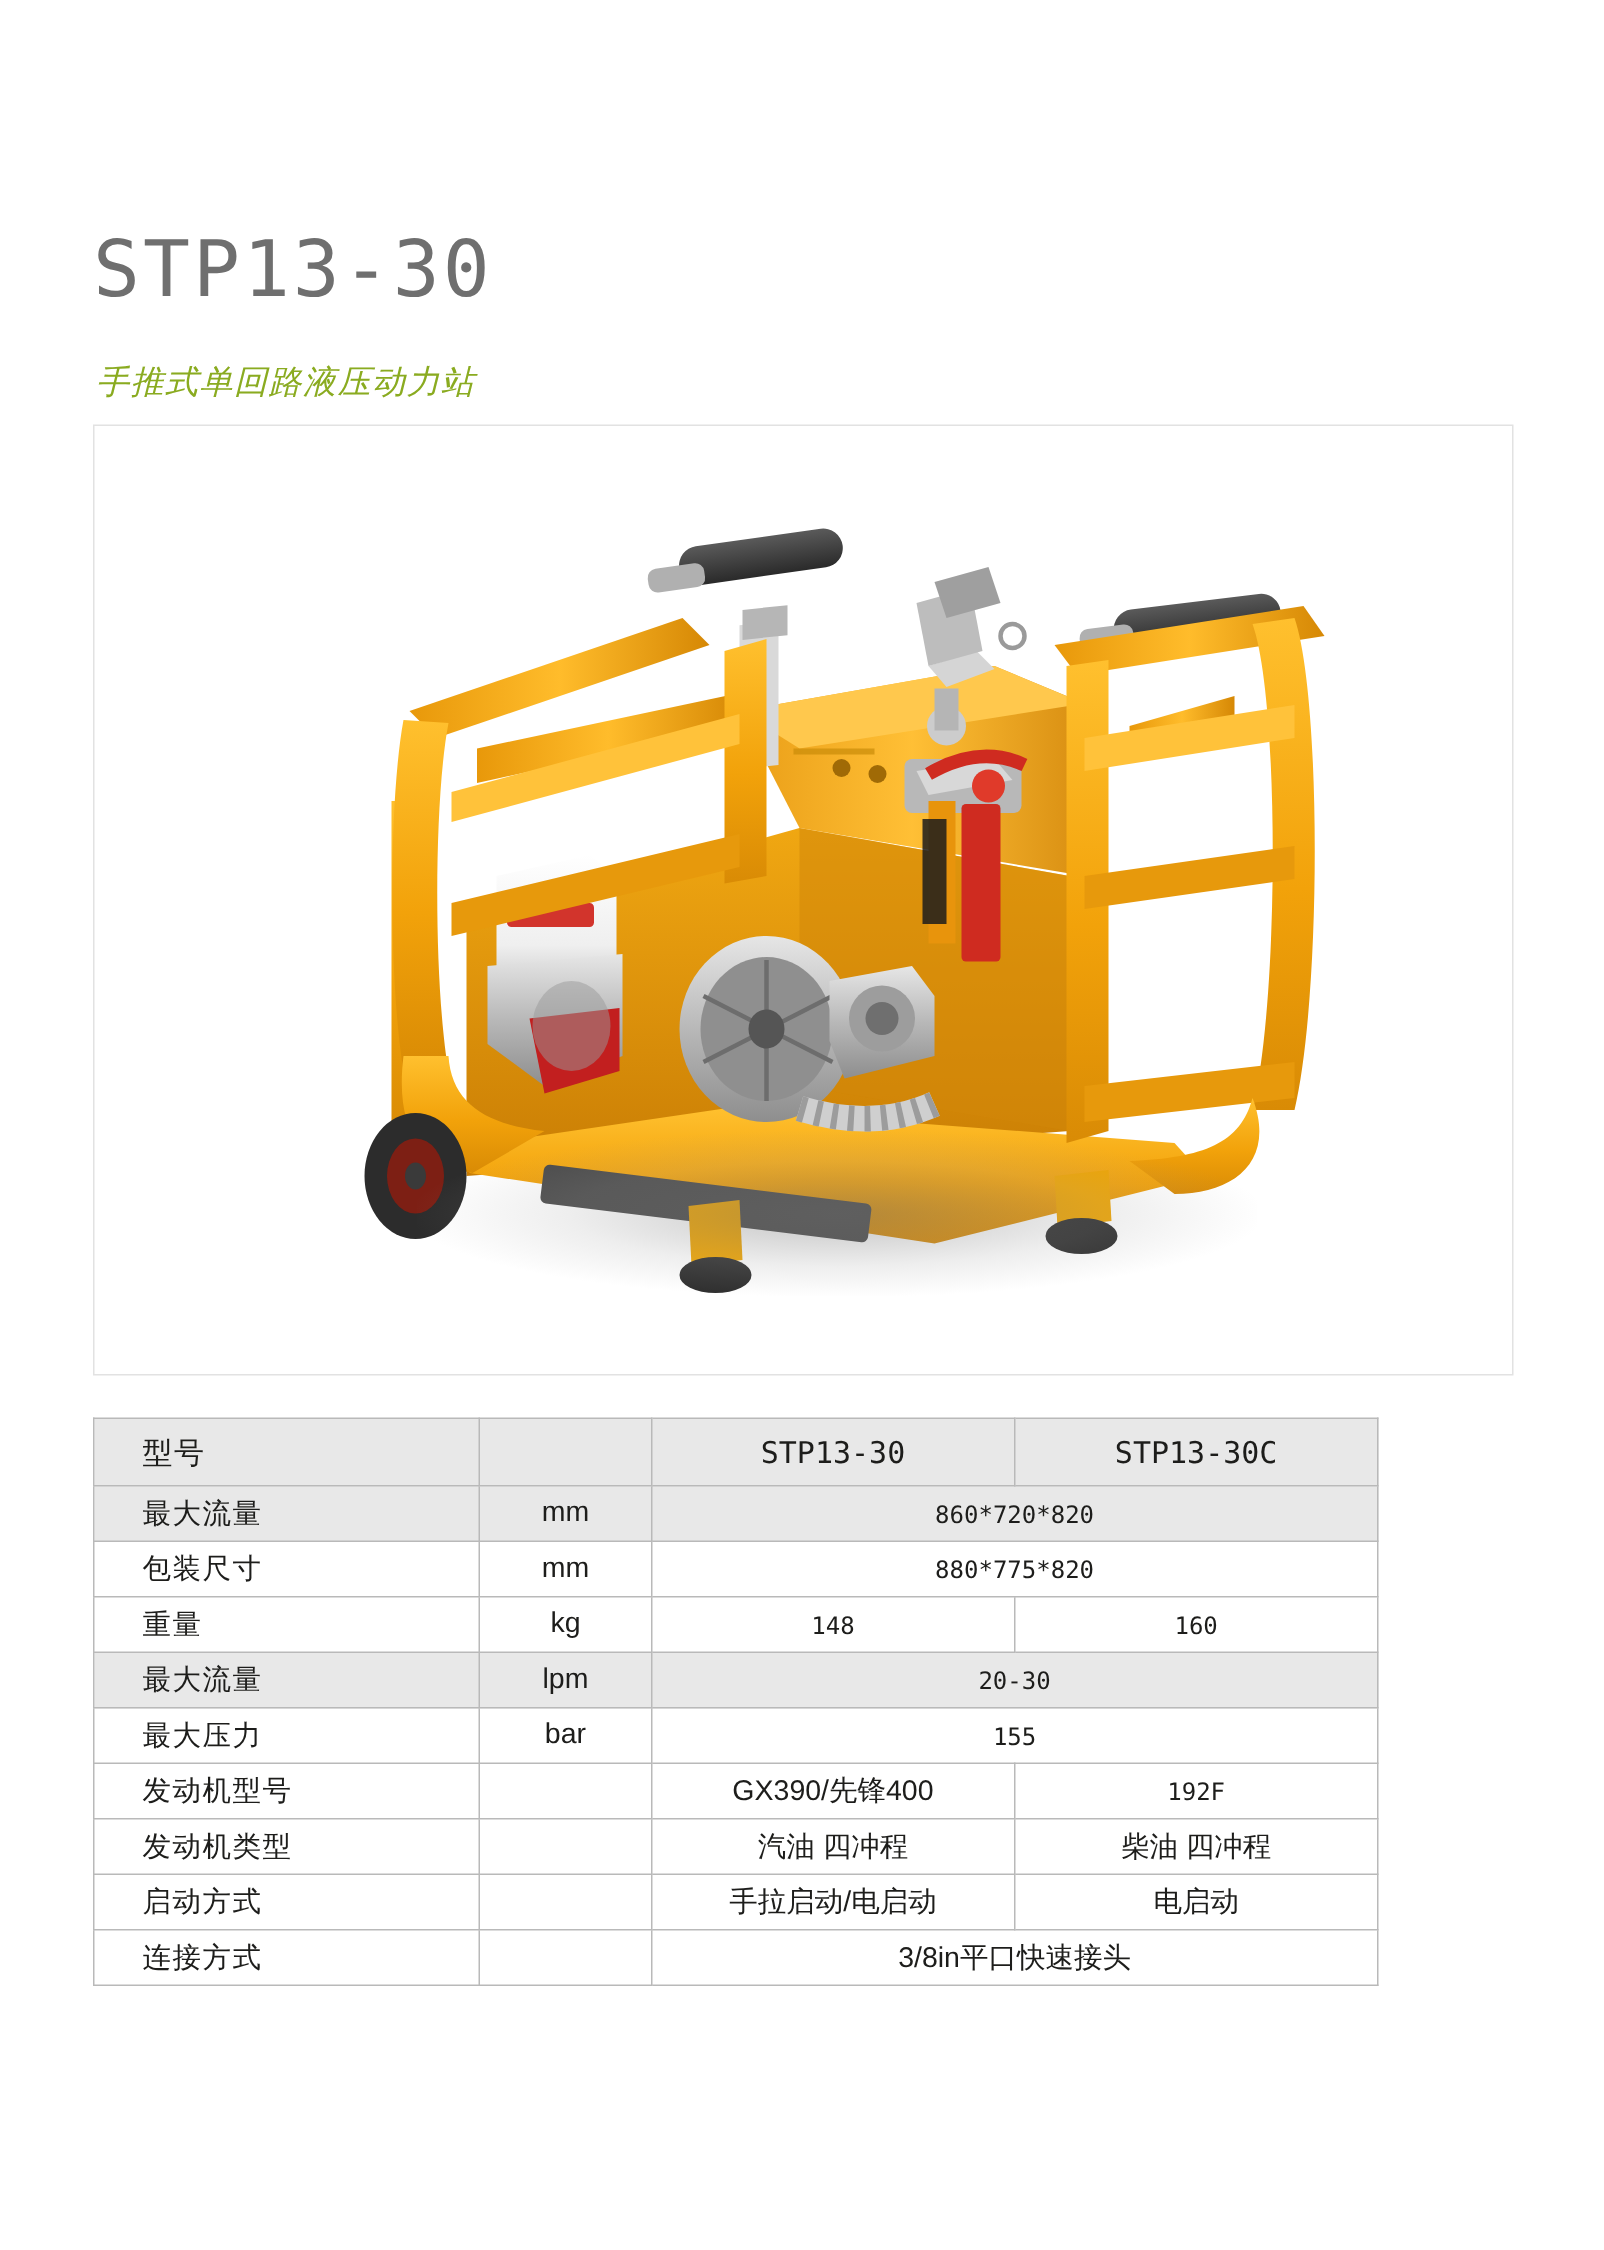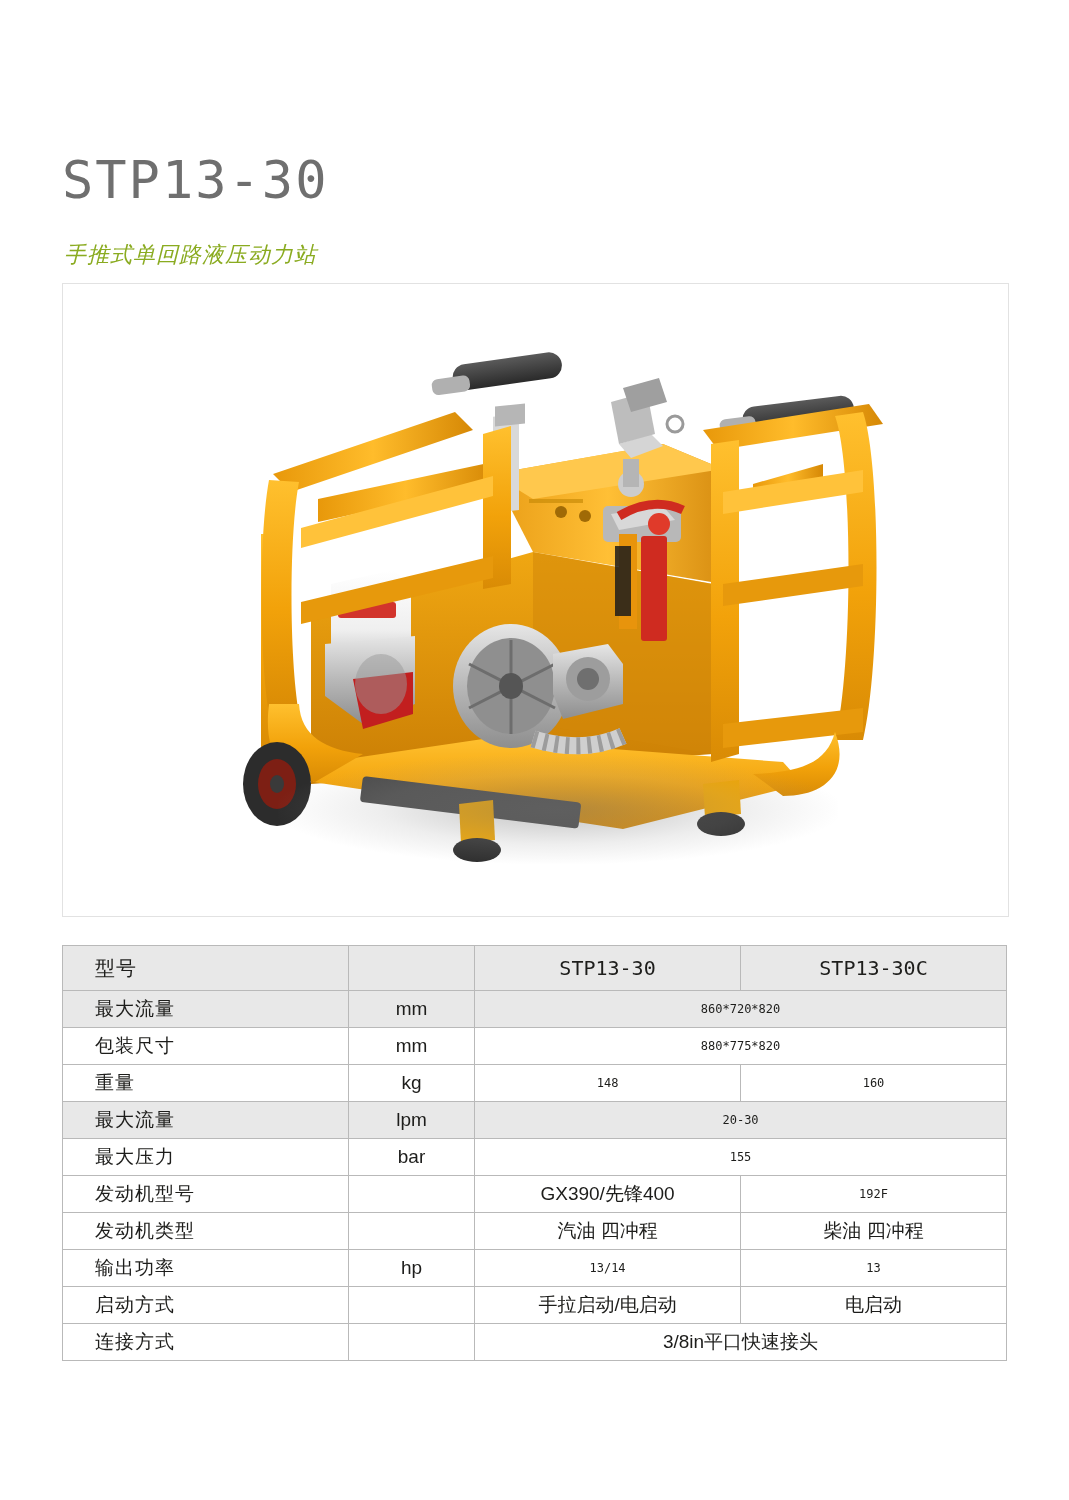--- a/index.html
+++ b/index.html
@@ -61,21 +61,21 @@
     top: 470px;
     width: 560px;
     height: 110px;
     background: radial-gradient(ellipse at center, rgba(120,120,120,.45) 0%, rgba(160,160,160,.18) 45%, rgba(255,255,255,0) 72%);
   }
   
   .spec-table {
     position: absolute;
     left: 62px;
     top: 945px;
-    width: 945px;
+    width: 857px;
     border-collapse: collapse;
     font-size: 19px;
   }
   .spec-table td {
     border: 1px solid #b9b9b9;
     height: 30px;
     padding: 3px 0;
     text-align: center;
     vertical-align: middle;
     color: #1d1d1b;
@@ -89,21 +89,21 @@
     padding-left: 32px !important;
     letter-spacing: 1px;
   }
   .c-unit {
     width: 130px;
     font-family: "Liberation Sans", sans-serif;
     margin-left: 32px;
   }
   .c-v1 { width: 275px; }
   .c-v2 { width: 275px; margin-left: 32px; }
-  .mono { font-family: "DejaVu Sans Mono", monospace; font-size: 12px; }
+  .mono { font-family: "DejaVu Sans Mono", monospace; font-size: 16px; }
   .hdr td { height: 38px; font-size: 20px; }
 </style>
 </head>
 <body>
 
 <div class="page">
 
   <div class="title">STP13-30</div>
   <div class="subtitle">手推式单回路液压动力站</div>
 
@@ -286,26 +286,20 @@
         <td class="c-v2 mono">192F</td>
       </tr>
 
       <tr>
         <td class="c-label">发动机类型</td>
         <td class="c-unit"></td>
         <td class="c-v1">汽油 四冲程</td>
         <td class="c-v2">柴油 四冲程</td>
       </tr>
 
-      <tr>
-        <td class="c-label">输出功率</td>
-        <td class="c-unit">hp</td>
-        <td class="c-v1 mono">13/14</td>
-        <td class="c-v2 mono">13</td>
-      </tr>
 
 
       <tr>
         <td class="c-label">启动方式</td>
         <td class="c-unit"></td>
         <td class="c-v1">手拉启动/电启动</td>
         <td class="c-v2">电启动</td>
       </tr>
 
       <tr>

